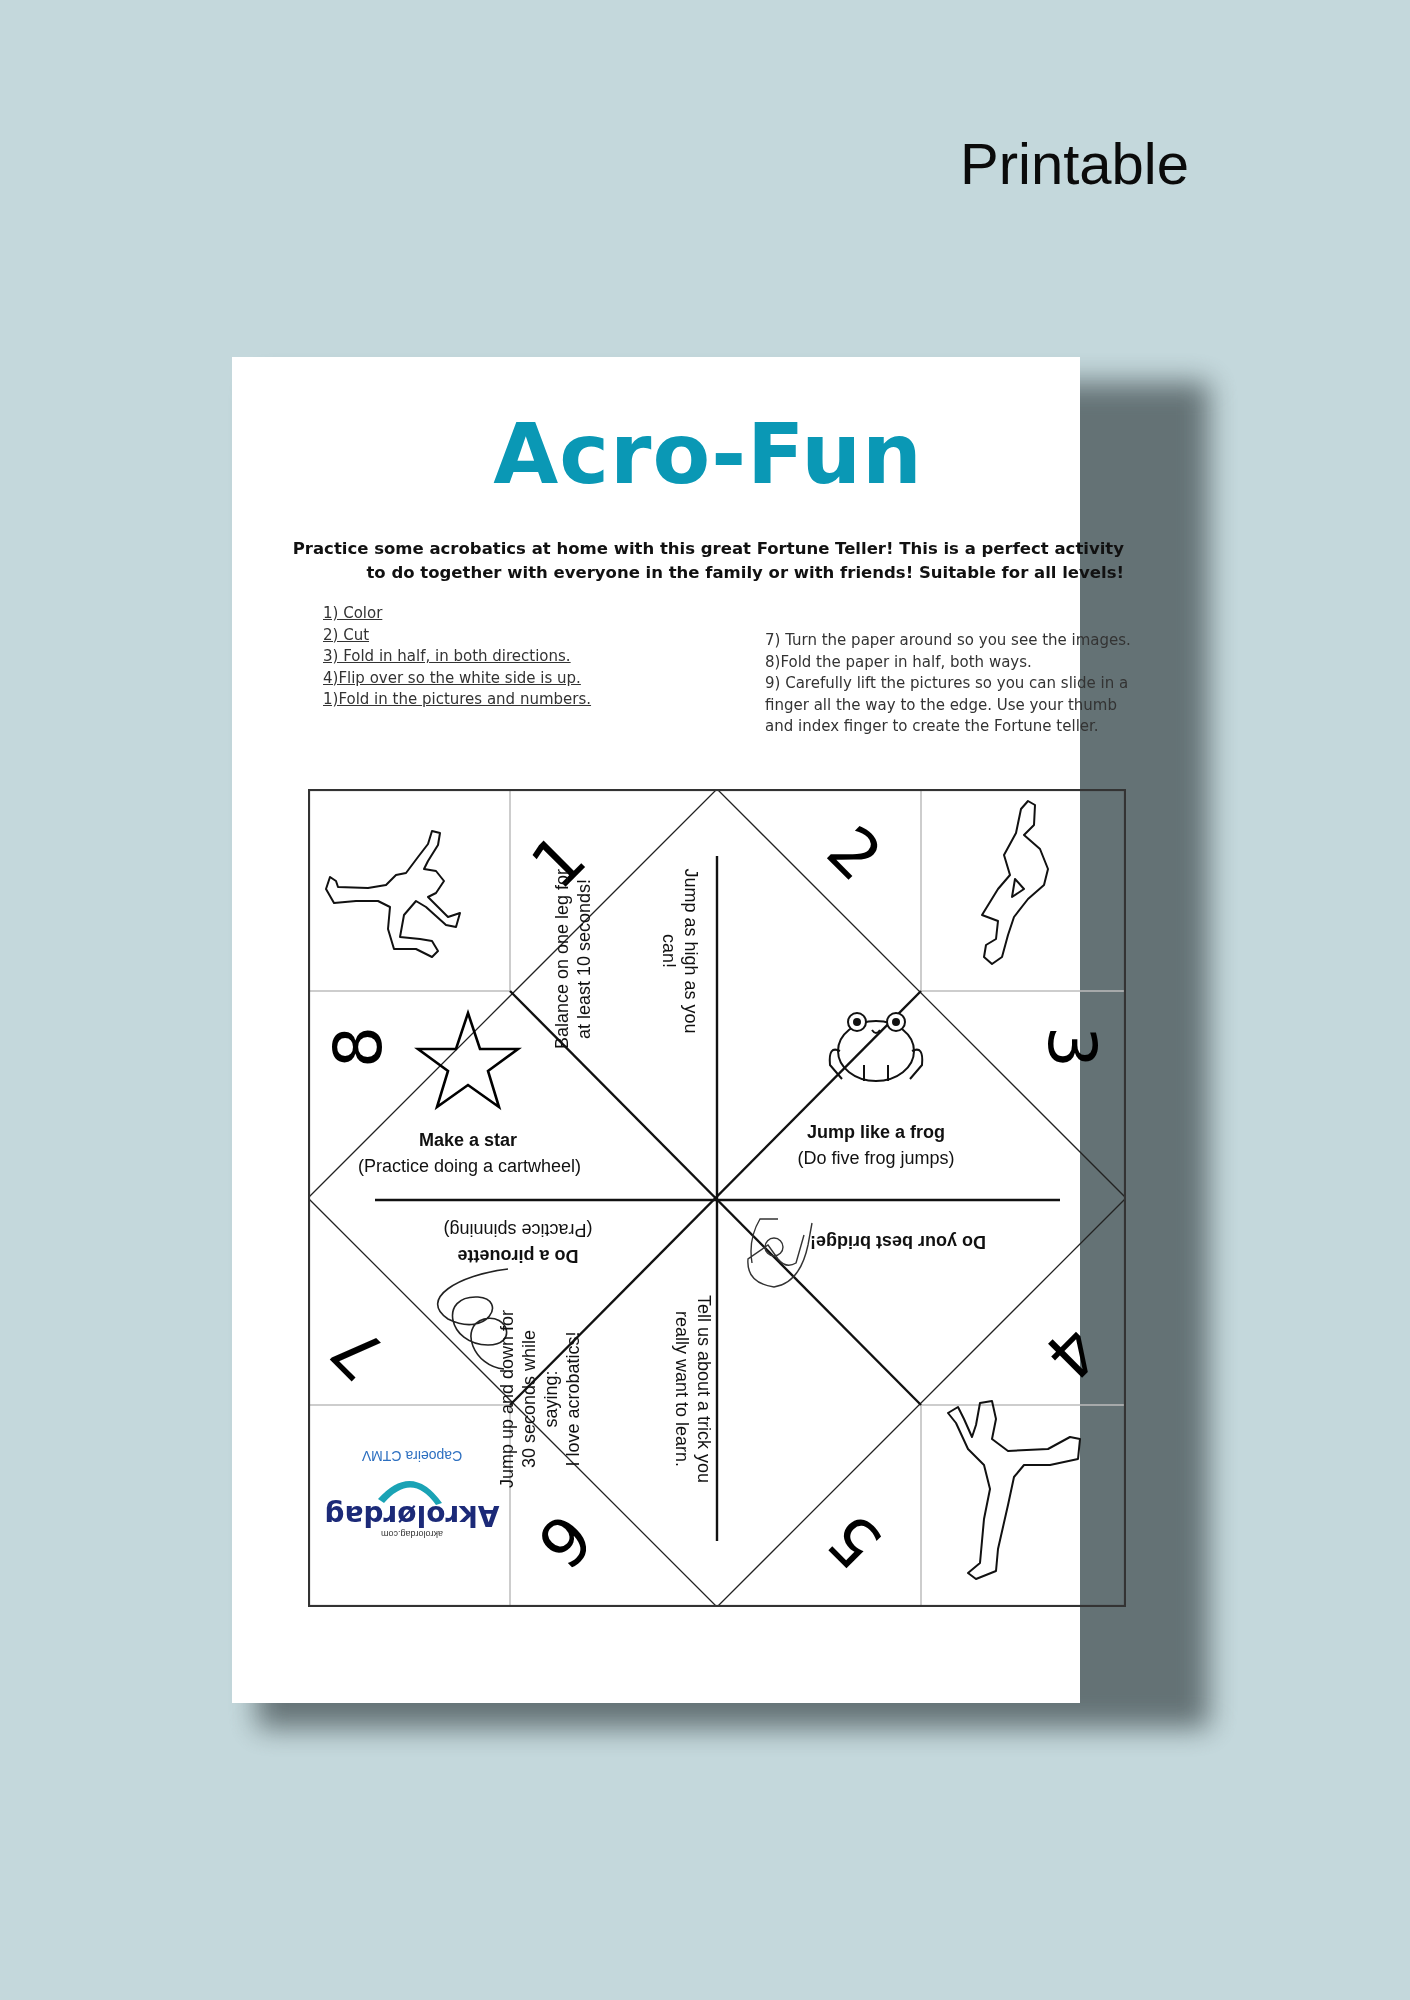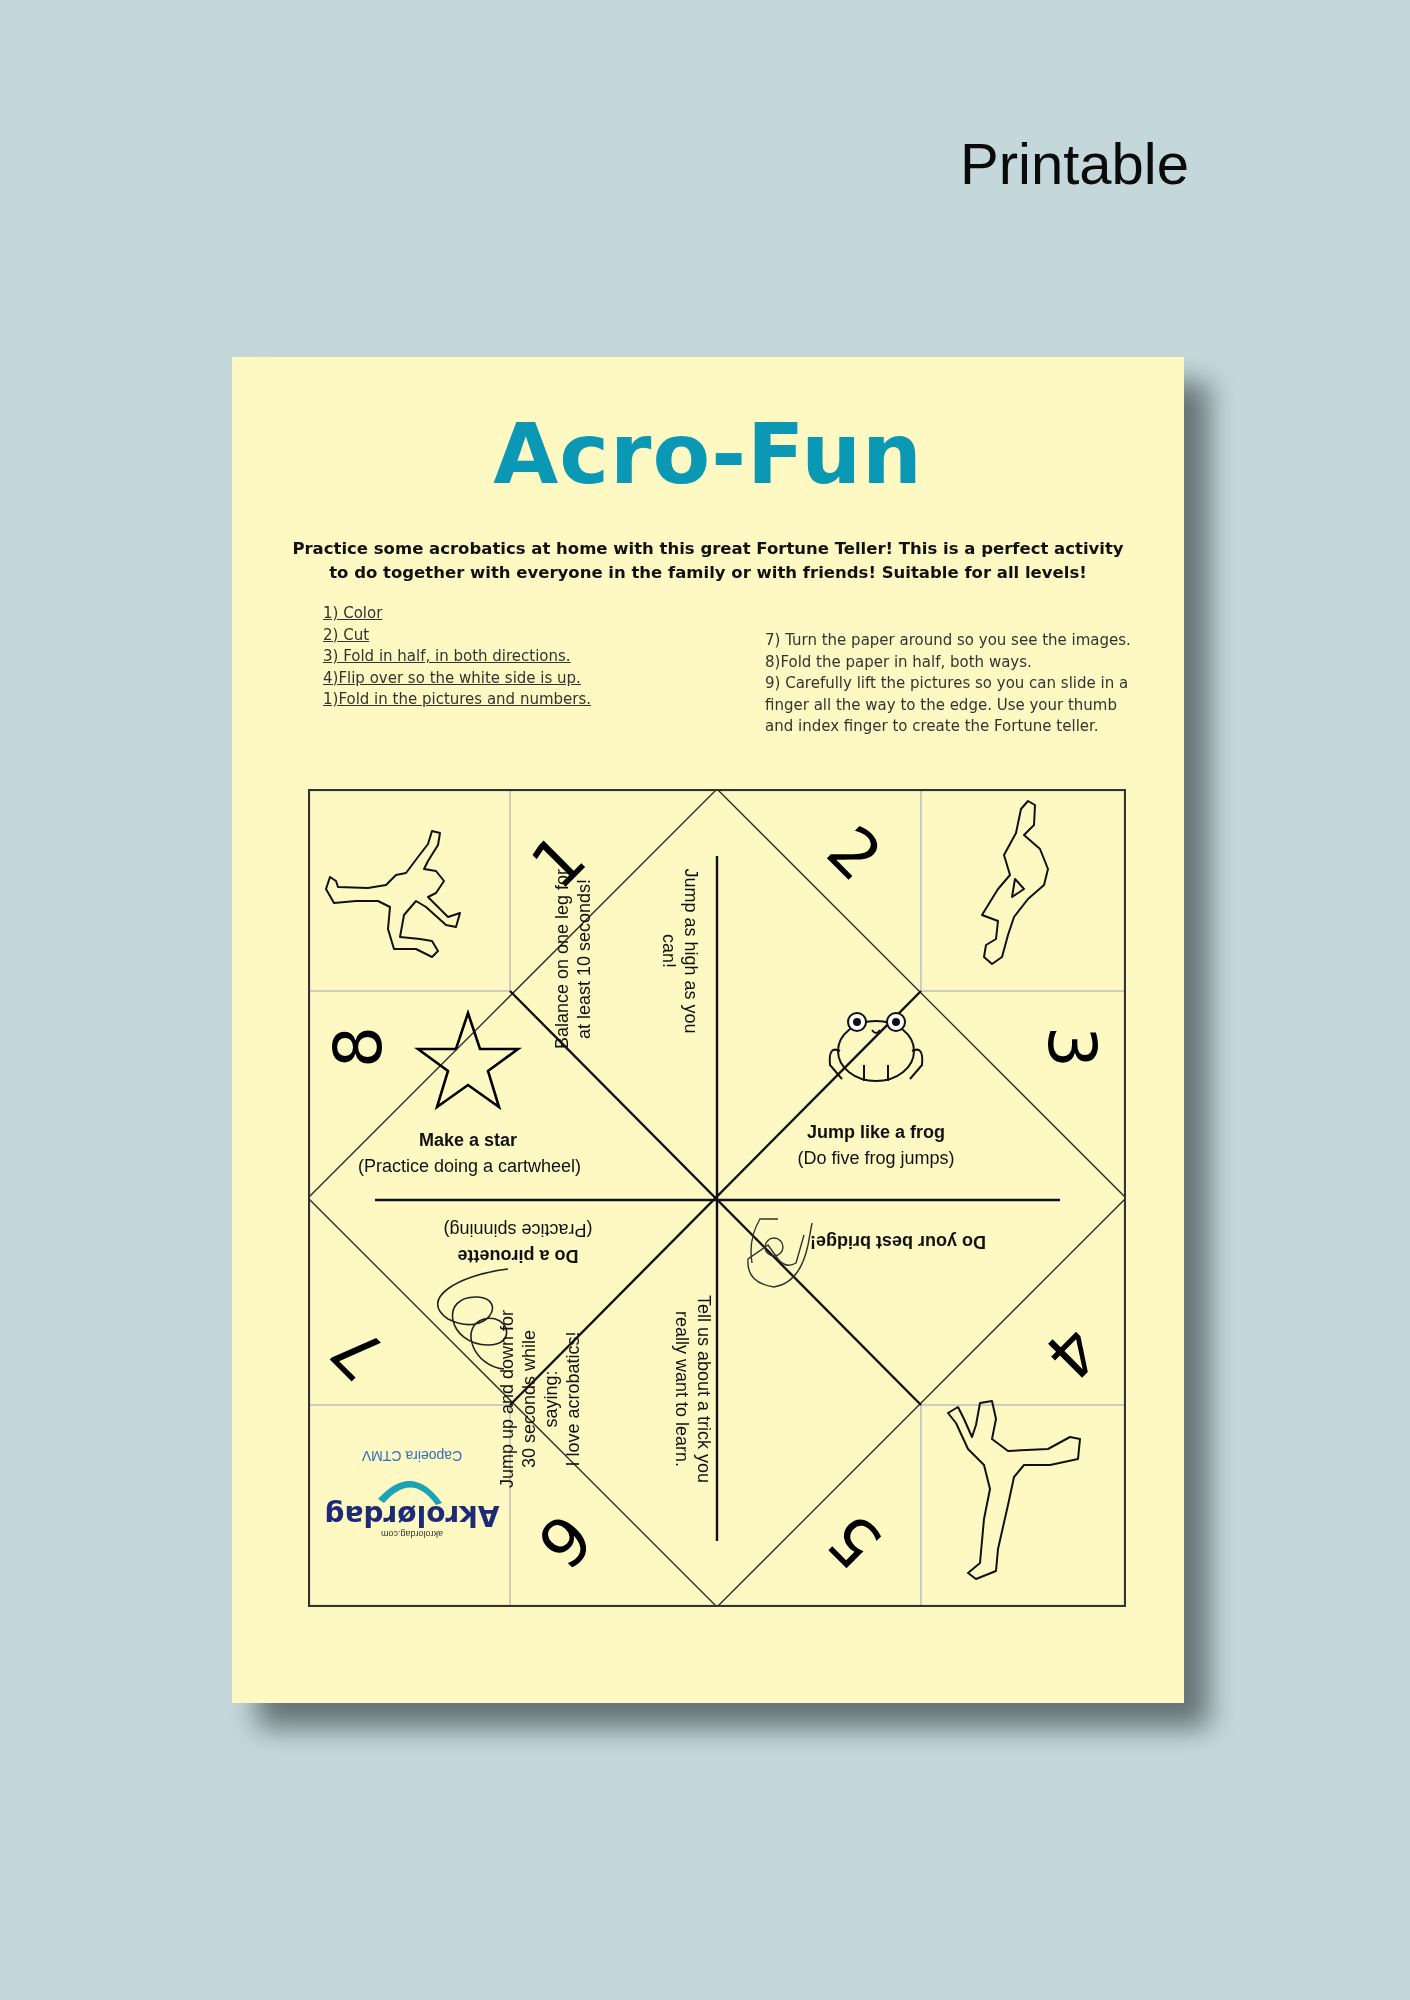--- a/index.html
+++ b/index.html
@@ -3,27 +3,27 @@
 <meta charset="utf-8">
 <style>
   html, body { margin:0; padding:0; }
   body {
     width:1410px; height:2000px; background:#c4d8dc; position:relative; overflow:hidden;
     font-family:"Liberation Sans", sans-serif;
   }
   .abs { position:absolute; }
   #printable { left:960px; top:130px; font-size:58px; color:#0b0b0b; font-family:"Liberation Sans", sans-serif; }
   #page-shadow { left:257px; top:382px; width:952px; height:1346px; background:#5f6d70; filter:blur(14px); opacity:0.95; }
-  #page { left:232px; top:357px; width:952px; height:1346px; background:#fef9c3; }
+  #page { left:232px; top:357px; width:848px; height:1346px; background:#ffffff; }
   #title {
     left:0; width:952px; top:48px; text-align:center; font-family:"DejaVu Sans", sans-serif;
     font-weight:bold; font-size:84px; color:#0a98b5; letter-spacing:1px;
   }
   #intro {
-    left:60px; width:832px; top:180px; text-align:center; font-family:"DejaVu Sans", sans-serif;
+    left:60px; width:832px; top:180px; text-align:right; font-family:"DejaVu Sans", sans-serif;
     font-weight:bold; font-size:16.5px; line-height:24px; color:#111;
   }
   .steps { font-family:"DejaVu Sans", sans-serif; font-size:15px; line-height:21.5px; color:#333; }
   #steps-left { left:91px; top:246px; width:340px;text-decoration:underline; }
   #steps-right { left:505px; top:273px; width:370px;margin-left:28px; }
   .steps div { white-space:normal; }
   #grid { left:308px; top:789px; width:818px; height:818px; }
   #grid svg { position:absolute; left:0; top:0; }
   .num { position:absolute; font-family:"DejaVu Sans", sans-serif; font-size:66px; color:#000; line-height:1; }
   .q { position:absolute; font-family:"Liberation Sans", sans-serif; font-size:18px; color:#111; text-align:center; line-height:22px; white-space:nowrap; }

